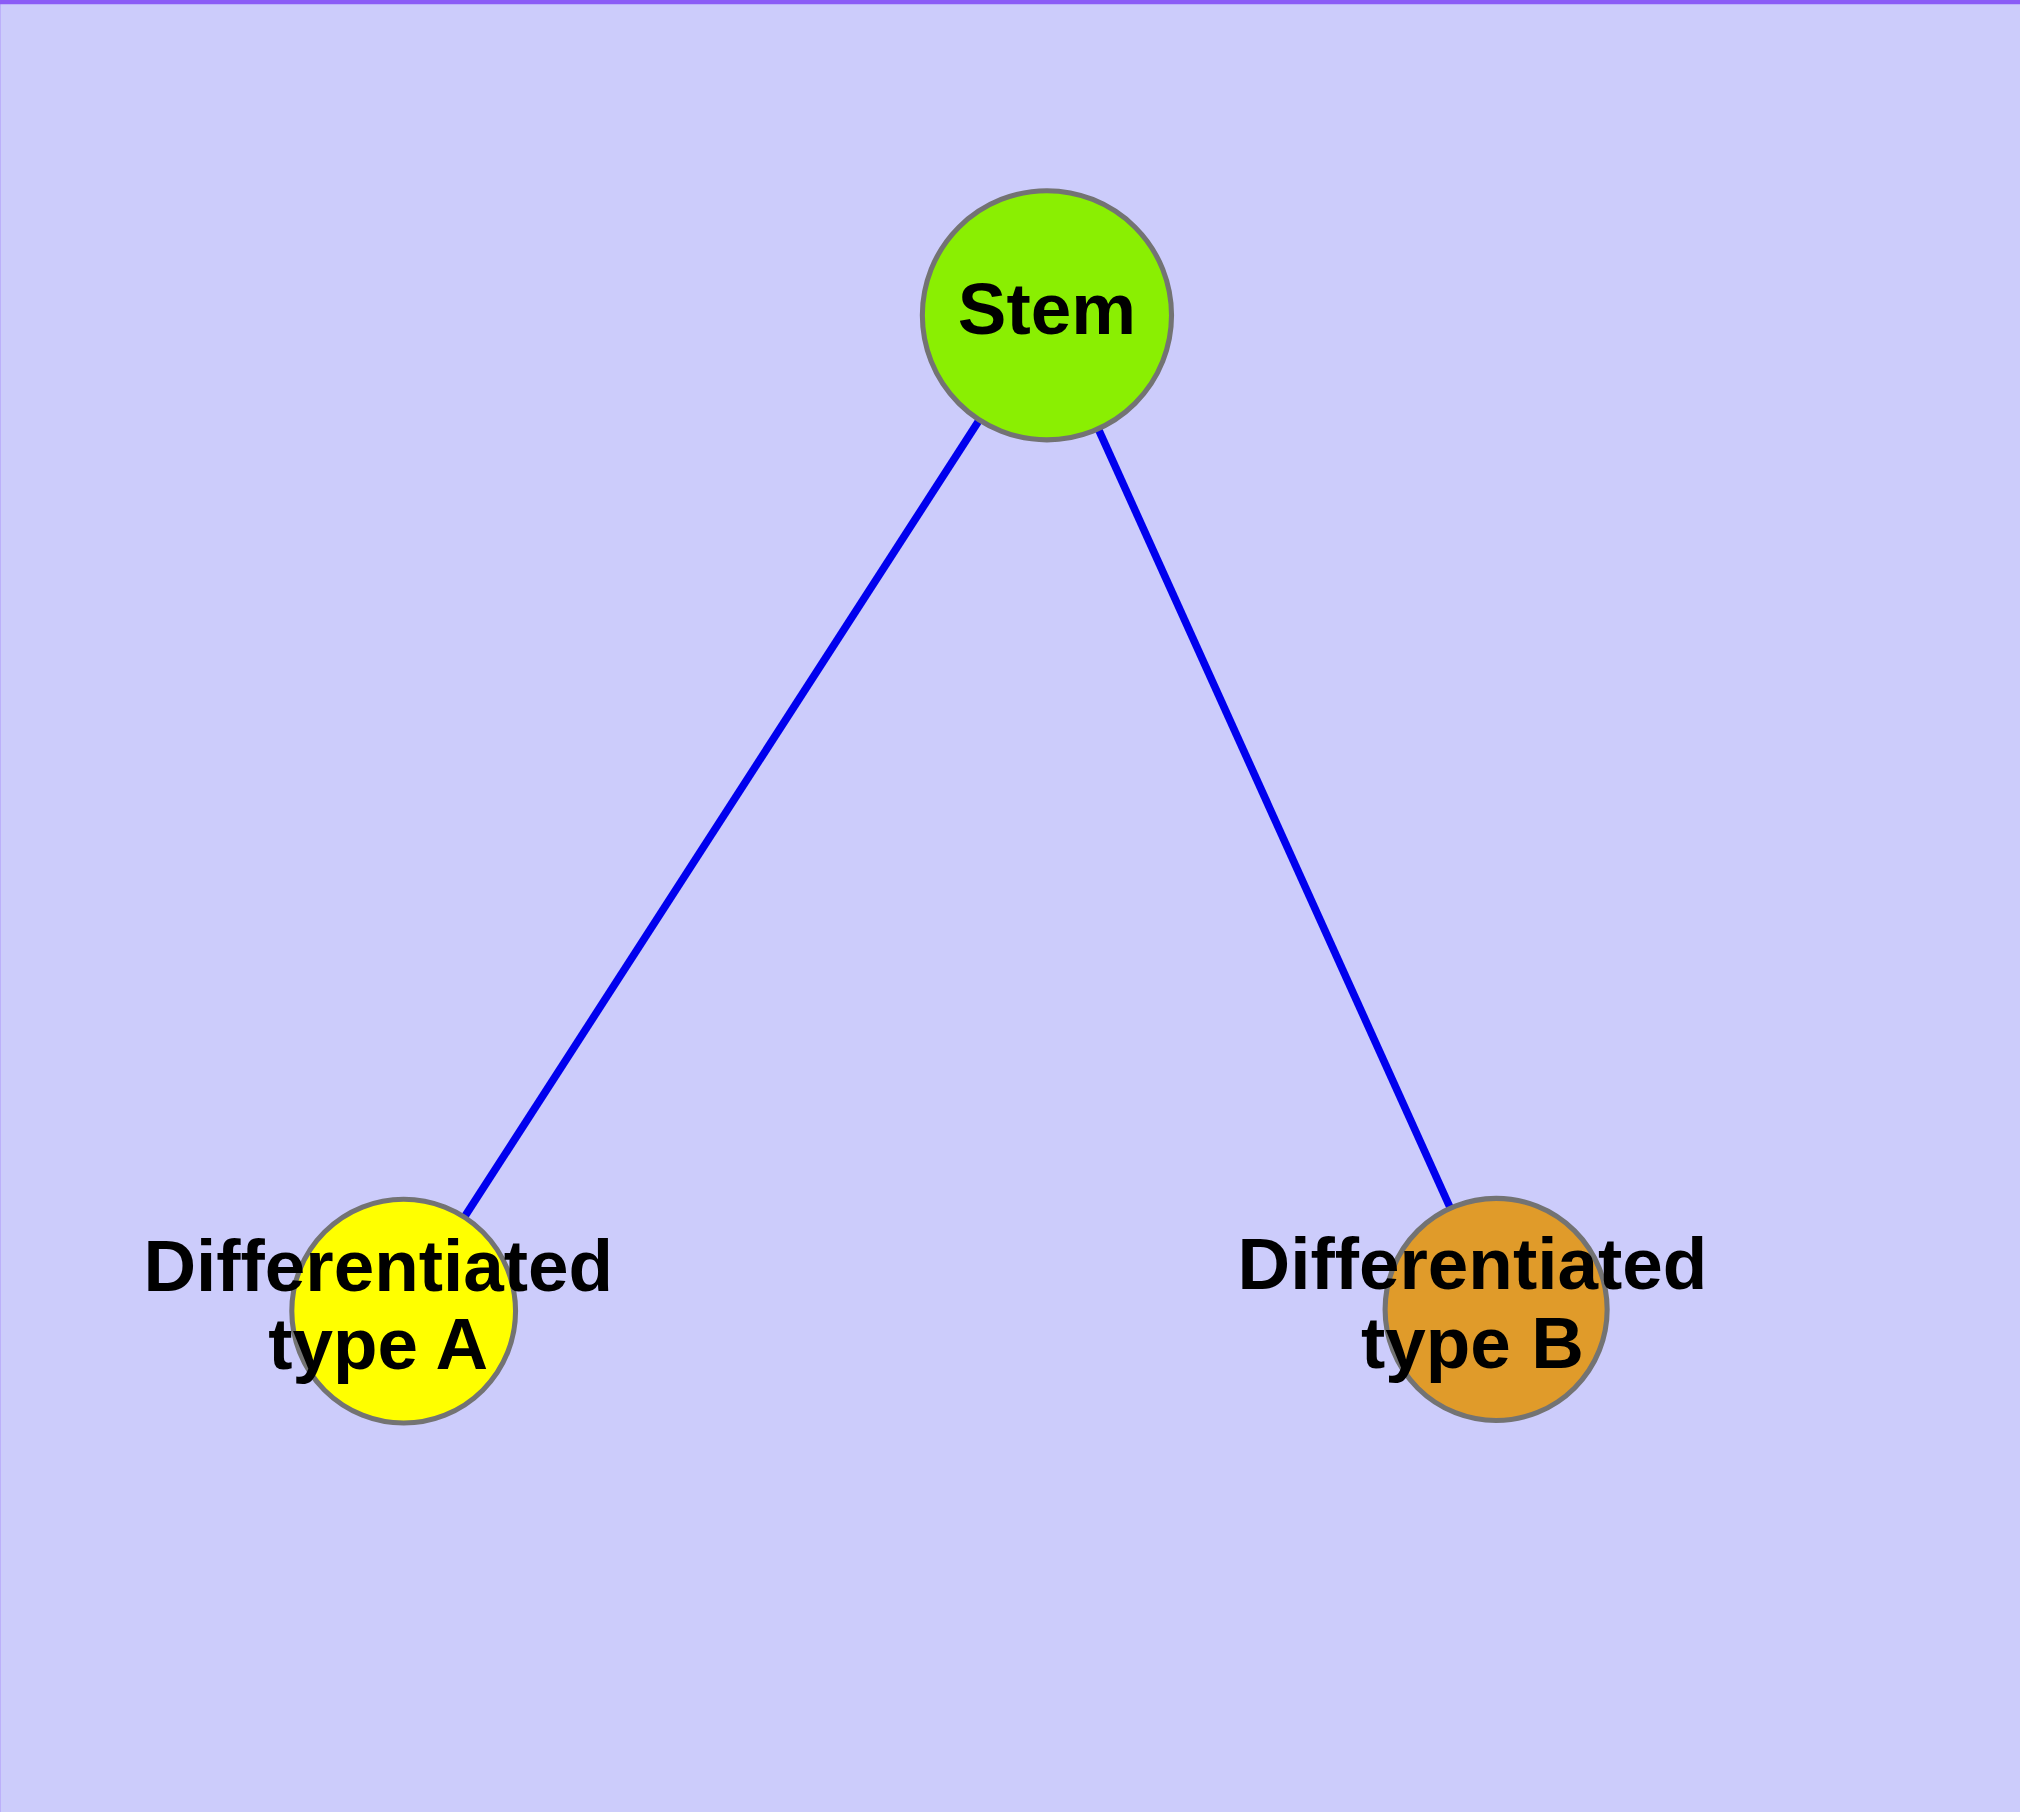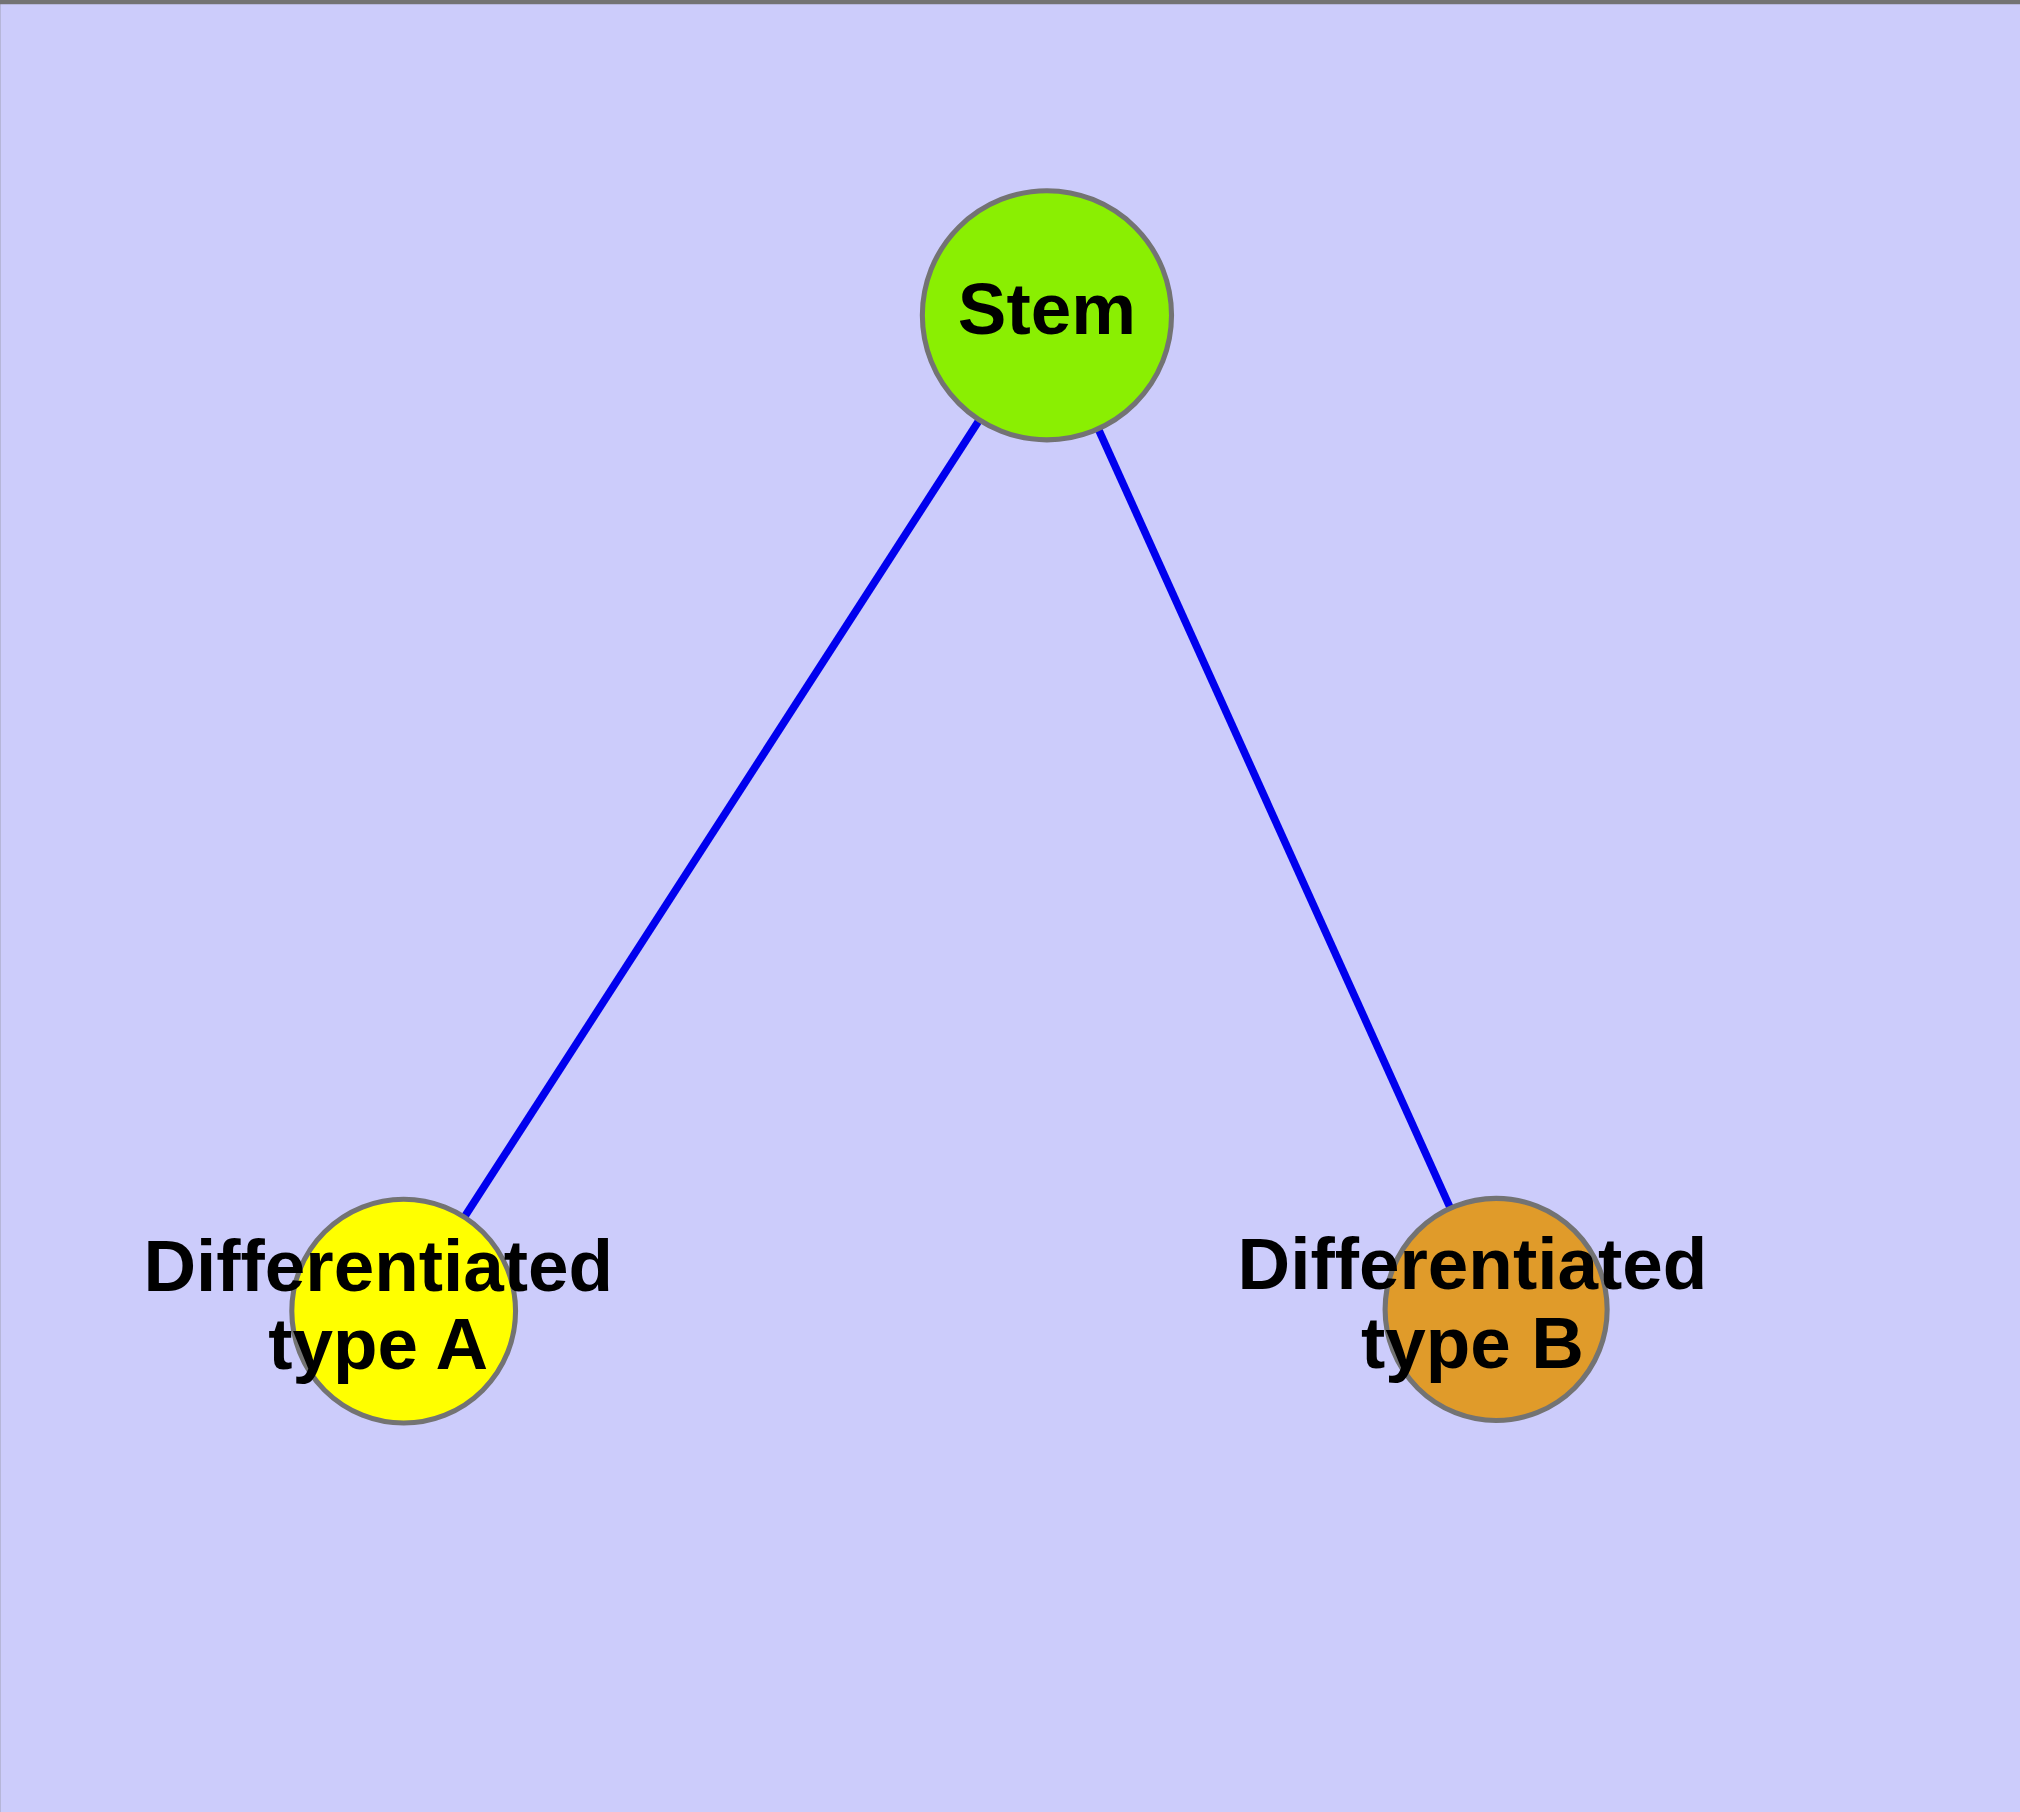--- a/index.html
+++ b/index.html
@@ -35,21 +35,21 @@
     text-anchor: middle;
     dominant-baseline: middle;
   }
   .edge-line {
     stroke-linecap: butt;
   }
 </style>
 </head>
 <body>
 
-<div id="canvas" style="background: #737373;">
+<div id="canvas" style="background: #8b5cf6;">
   <svg id="graph-svg" viewBox="0 0 2384 2138" xmlns="http://www.w3.org/2000/svg">
     <rect id="bg-rect" x="0" y="5" width="2384" height="2133" fill="#ccccfb"></rect>
     <g id="edges-layer">
         <line class="edge-line" x1="1154.6953482763683" y1="496.31879548783536" x2="548.1656667516419" y2="1435.2810824332291" stroke="#0000ee" stroke-width="9"></line>
         <line class="edge-line" x1="1295.9394796042898" y1="506.8717161808151" x2="1710.6485722448226" y2="1424.7090098927865" stroke="#0000ee" stroke-width="9"></line>
       </g>
     <g id="nodes-layer">
         <circle cx="1235" cy="372" r="147" fill="#8aef02" stroke="#737373" stroke-width="6"></circle>
         <circle cx="476" cy="1547" r="132" fill="#ffff00" stroke="#737373" stroke-width="6"></circle>
         <circle cx="1765" cy="1545" r="131" fill="#e09b2a" stroke="#737373" stroke-width="6"></circle>

